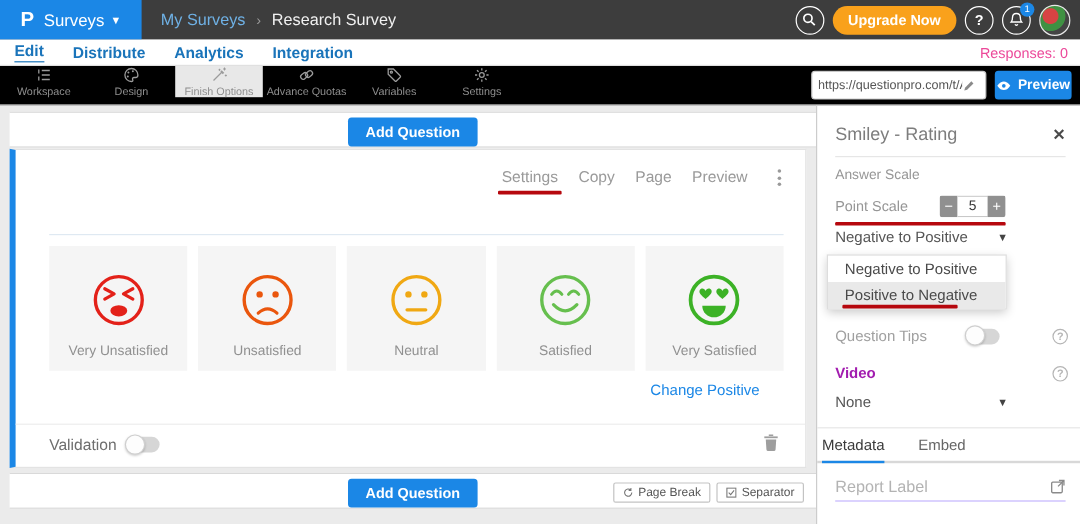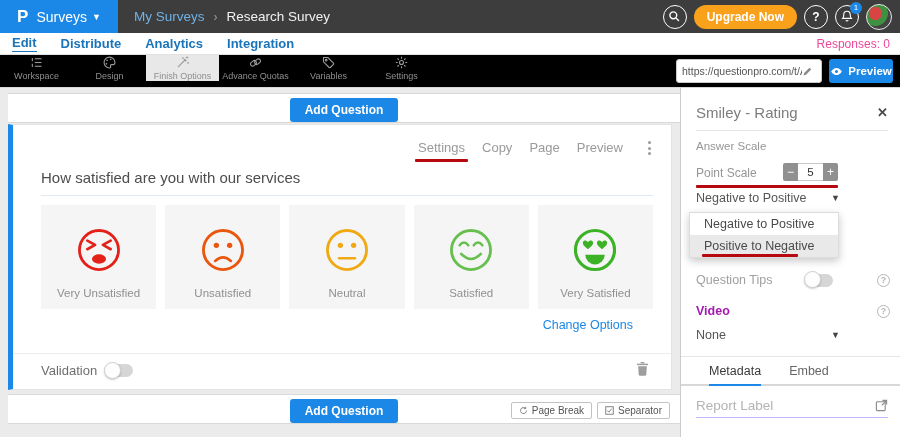--- a/index.html
+++ b/index.html
@@ -90,21 +90,21 @@
   .dd-option.highlight { background:#e9e9e9; }
   .red-line-dd { position:absolute; left:12px; width:96px; bottom:0; height:3.5px; background:#b6080e; border-radius:1px; }
   .qtips-row { position:absolute; left:15px; right:10px; top:185px; display:flex; align-items:center; }
   .qtips-label { font-size:12.5px; color:#a0a0a0; }
   .qtips-row .toggle { margin-left:33px; }
   .help-circle { width:13px; height:13px; border:1.3px solid #b5b5b5; border-radius:50%; color:#b5b5b5; font-size:9px; font-weight:bold; display:flex; align-items:center; justify-content:center; margin-left:auto; cursor:pointer; }
   .video-row { position:absolute; left:15px; right:10px; top:216px; display:flex; align-items:center; }
   .video-label { font-size:12.5px; color:#a21caf; font-weight:bold; }
   .none-row { position:absolute; left:15px; right:60px; top:240px; display:flex; justify-content:space-between; align-items:center; cursor:pointer; }
   .panel-div2 { position:absolute; left:0; right:0; top:268px; height:1px; background:#e6e6e6; }
-  .panel-tabs { position:absolute; left:0; right:0; top:276px; height:22px; border-bottom:2px solid #d8d8d8; display:flex; gap:28px; padding-left:28px; }
+  .panel-tabs { position:absolute; left:0; right:0; top:276px; height:22px; border-bottom:2px solid #d8d8d8; display:flex; gap:28px; padding-left:4px; }
   .ptab { font-size:12.5px; color:#666; cursor:pointer; padding-bottom:4px; }
   .ptab.active { color:#3a3a3a; border-bottom:2px solid #1b87e6; margin-bottom:-2px; }
   .report-row { position:absolute; left:15px; right:12px; top:310px; display:flex; align-items:center; border-bottom:1px solid #c4b5fd; padding-bottom:4px; }
   .report-input { border:none; outline:none; flex:1; font-size:13.5px; color:#555; background:transparent; font-family:"Liberation Sans",sans-serif; }
   .report-input::placeholder { color:#b3b3b3; }
   .ext-icon { cursor:pointer; }
 </style>
 </head>
 <body>
 
@@ -223,21 +223,20 @@
       <span class="qtab">Copy</span>
       <span class="qtab">Page</span>
       <span class="qtab">Preview</span>
     </div>
     <div class="kebab">
         <i></i>
         <i></i>
         <i></i>
       </div>
 
-    <div class="qtitle">How satisfied are you with our services</div>
     <div class="qtitle-line"></div>
 
     <div class="smiley-row">
       <div class="smiley-card">
         <svg viewBox="0 0 64 64">
           <circle cx="32" cy="32" r="25" fill="none" stroke="#e32119" stroke-width="3.6"></circle>
           <path d="M17 20l10 5.5L17 31M47 20l-10 5.5L47 31" fill="none" stroke="#e32119" stroke-width="3.4" stroke-linecap="round" stroke-linejoin="round"></path>
           <ellipse cx="32" cy="43.5" rx="9" ry="6" fill="#e32119"></ellipse>
         </svg>
         <span class="smiley-label">Very Unsatisfied</span>
@@ -272,21 +271,21 @@
         <svg viewBox="0 0 64 64">
           <circle cx="32" cy="32" r="25" fill="none" stroke="#3cb226" stroke-width="4"></circle>
           <path d="M23 31c-4-3.5-7.5-6-6.3-9.3 1.2-3 5.5-2.4 6.3.7.8-3.1 5.1-3.7 6.3-.7C30.5 25 27 27.5 23 31z" fill="#3cb226"></path>
           <path d="M41 31c-4-3.5-7.5-6-6.3-9.3 1.2-3 5.5-2.4 6.3.7.8-3.1 5.1-3.7 6.3-.7C48.5 25 45 27.5 41 31z" fill="#3cb226"></path>
           <path d="M19.5 38a12.5 12.5 0 0 0 25 0z" fill="#3cb226"></path>
         </svg>
         <span class="smiley-label">Very Satisfied</span>
       </div>
     </div>
 
-    <span class="change-smileys">Change Options</span>
+    <span class="change-smileys">Change Positive</span>
     <div class="card-divider"></div>
 
     <div class="validation-row">
       <span class="validation-label">Validation</span>
       <span class="toggle">
           <span class="knob"></span>
         </span>
     </div>
     <span class="trash">
       <svg width="13" height="15" viewBox="0 0 14 16">

